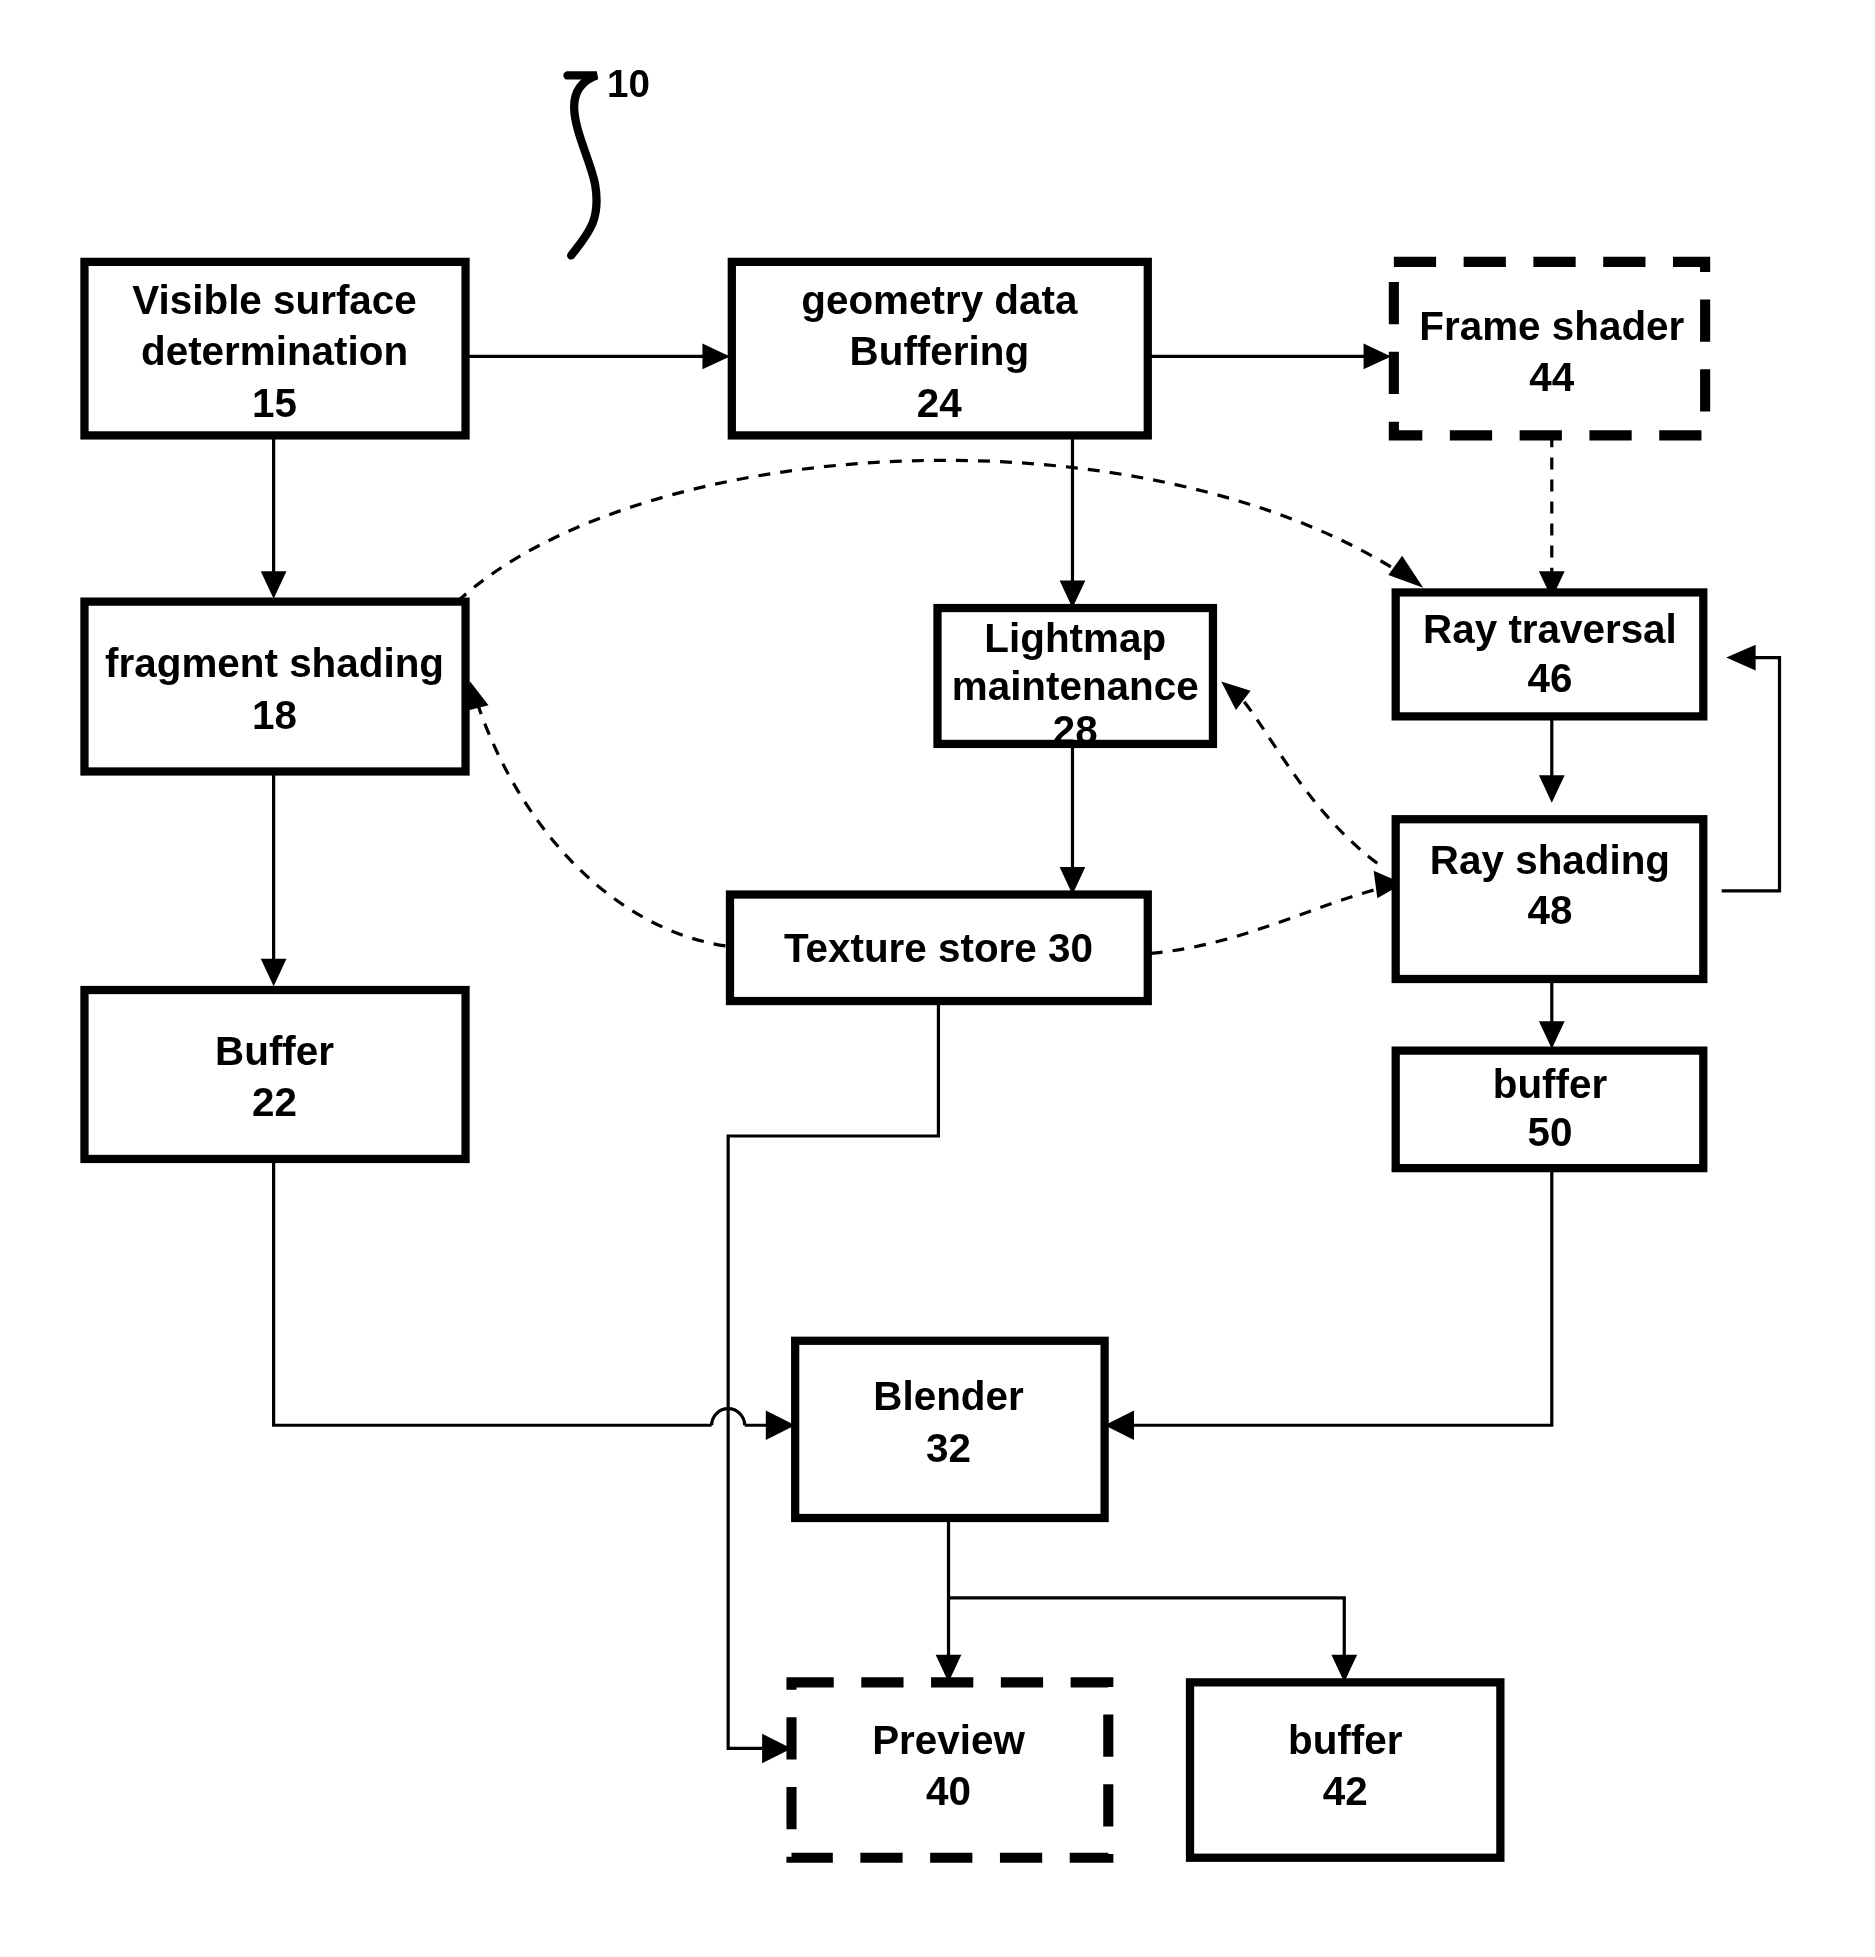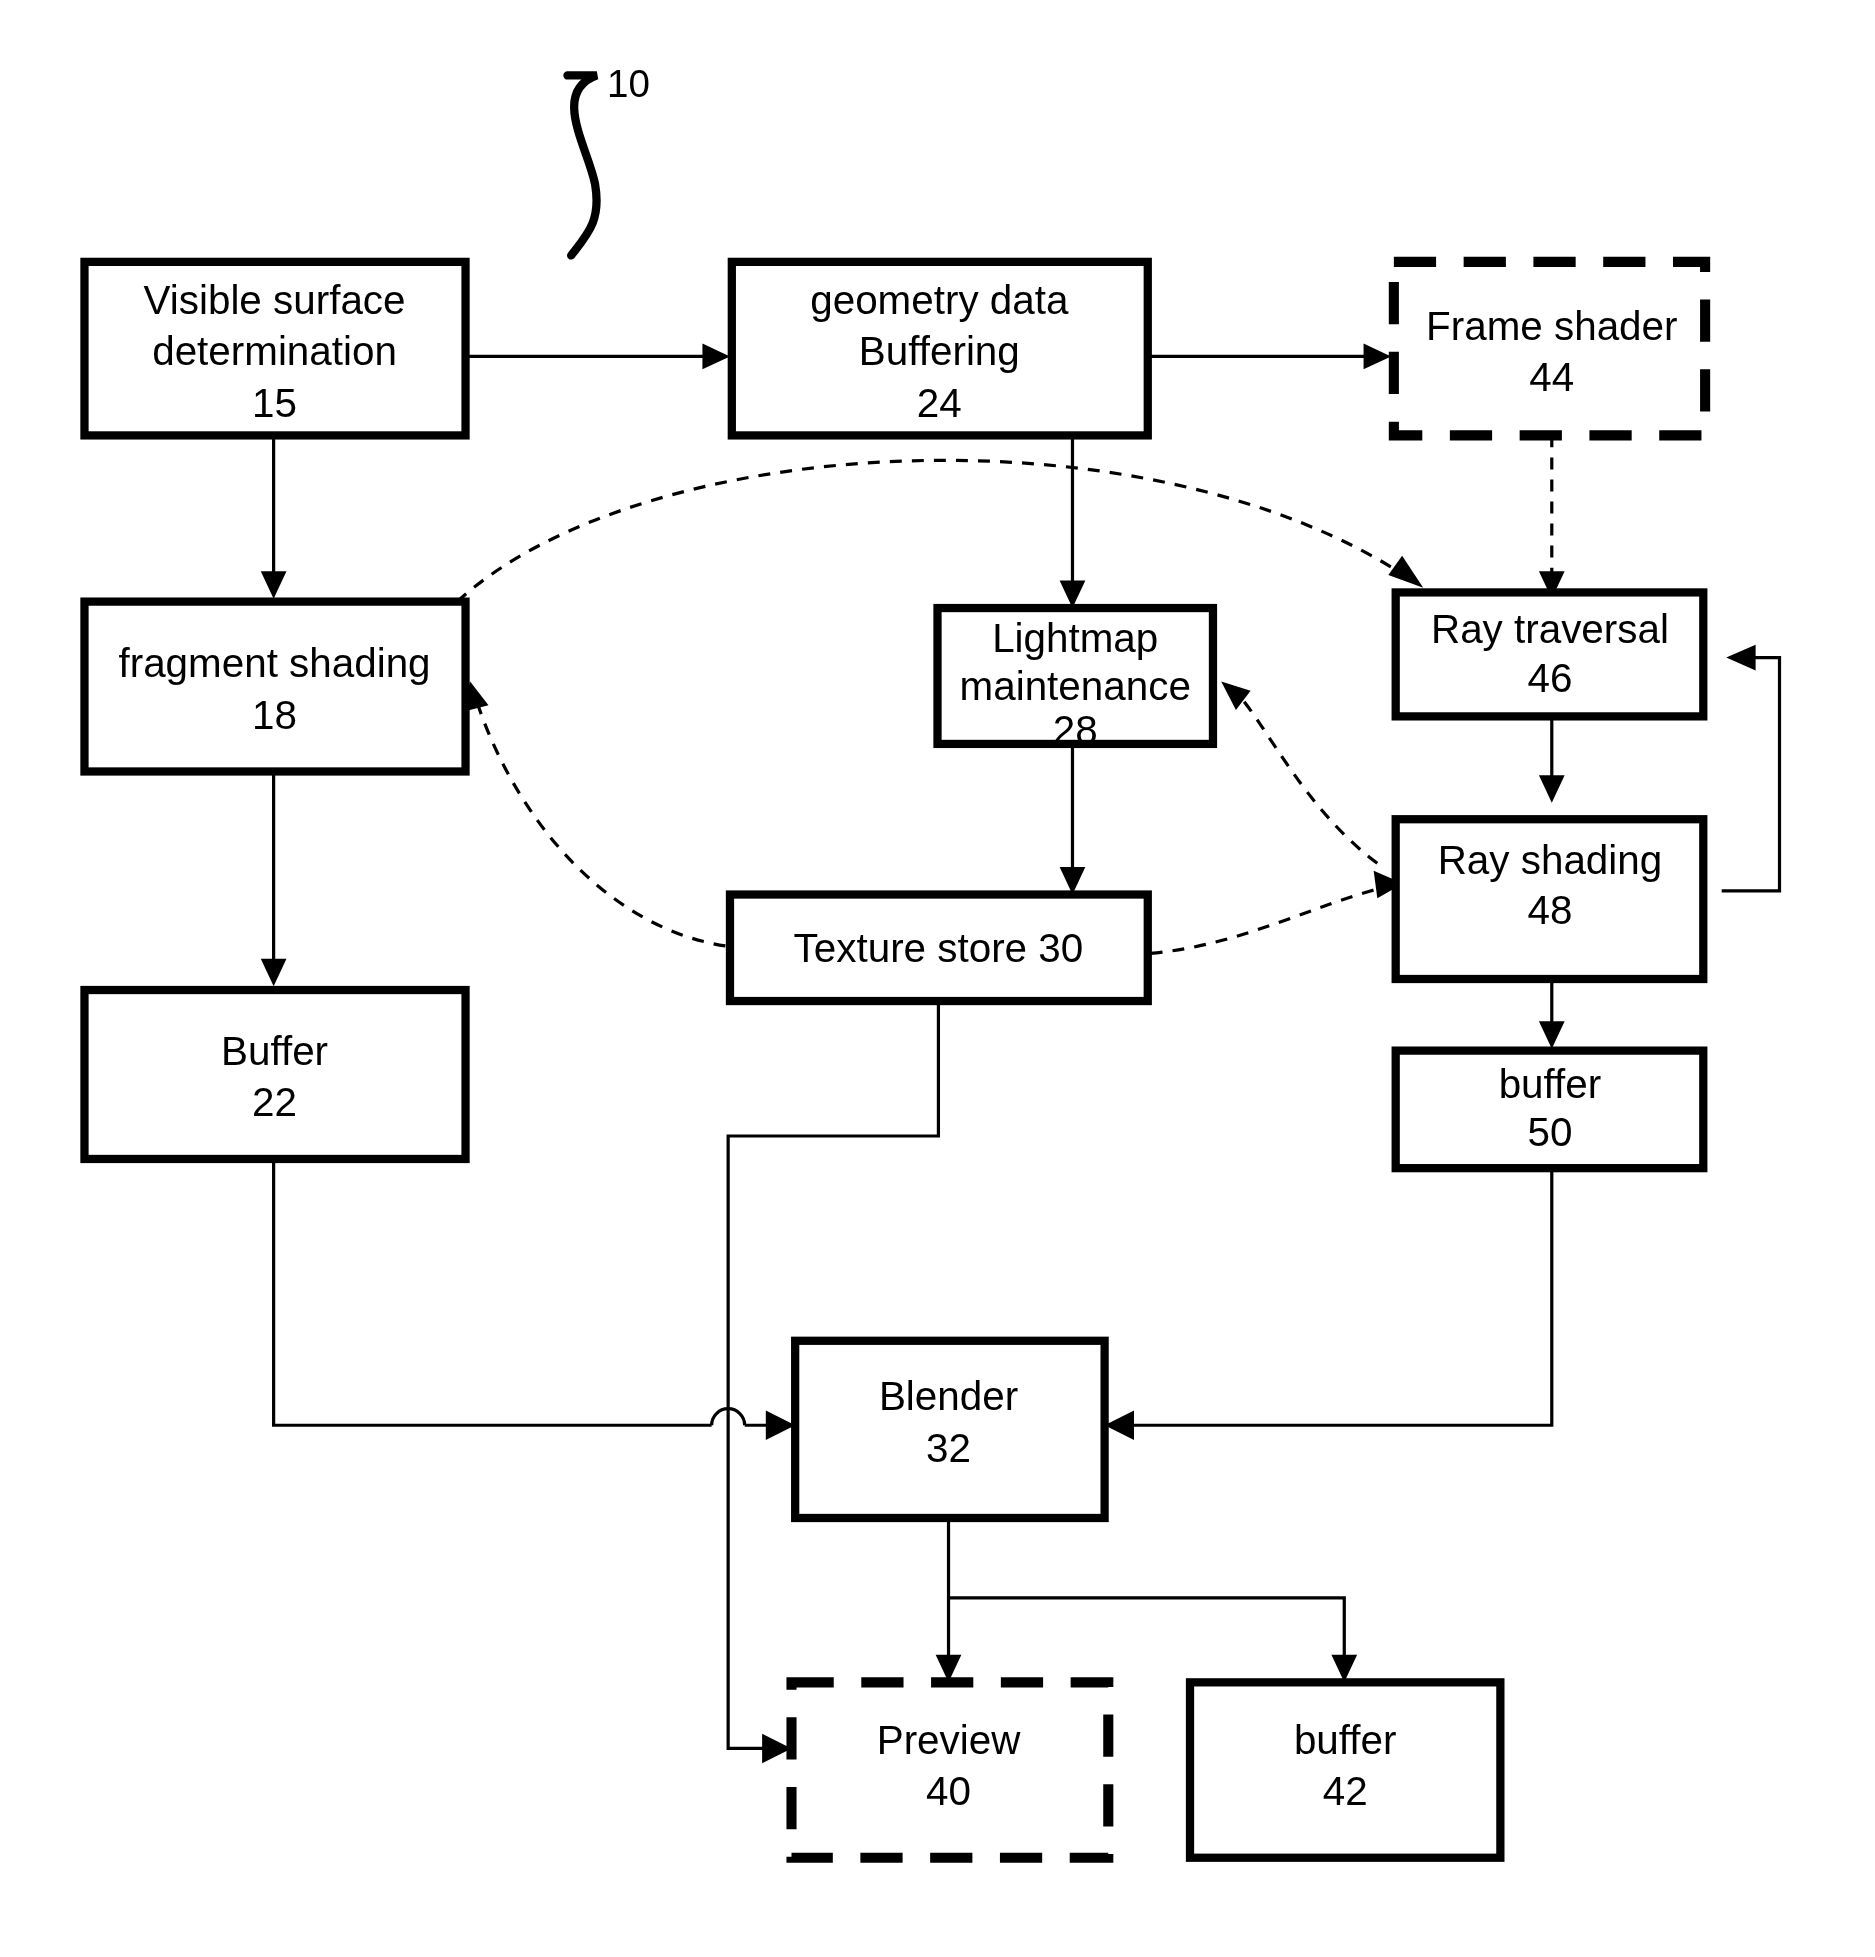--- a/index.html
+++ b/index.html
@@ -11,20 +11,21 @@
     width: 1875px;
     height: 1958px;
     font-family: "Liberation Sans", sans-serif;
     overflow: hidden;
   }
   #diagram-root {
     position: relative;
     width: 1875px;
     height: 1958px;
     background: #ffffff;
+    font-weight: bold;
   }
   svg#flow {
     position: absolute;
     left: 0;
     top: 0;
     width: 1875px;
     height: 1958px;
     display: block;
   }
   .box-rect-solid {

